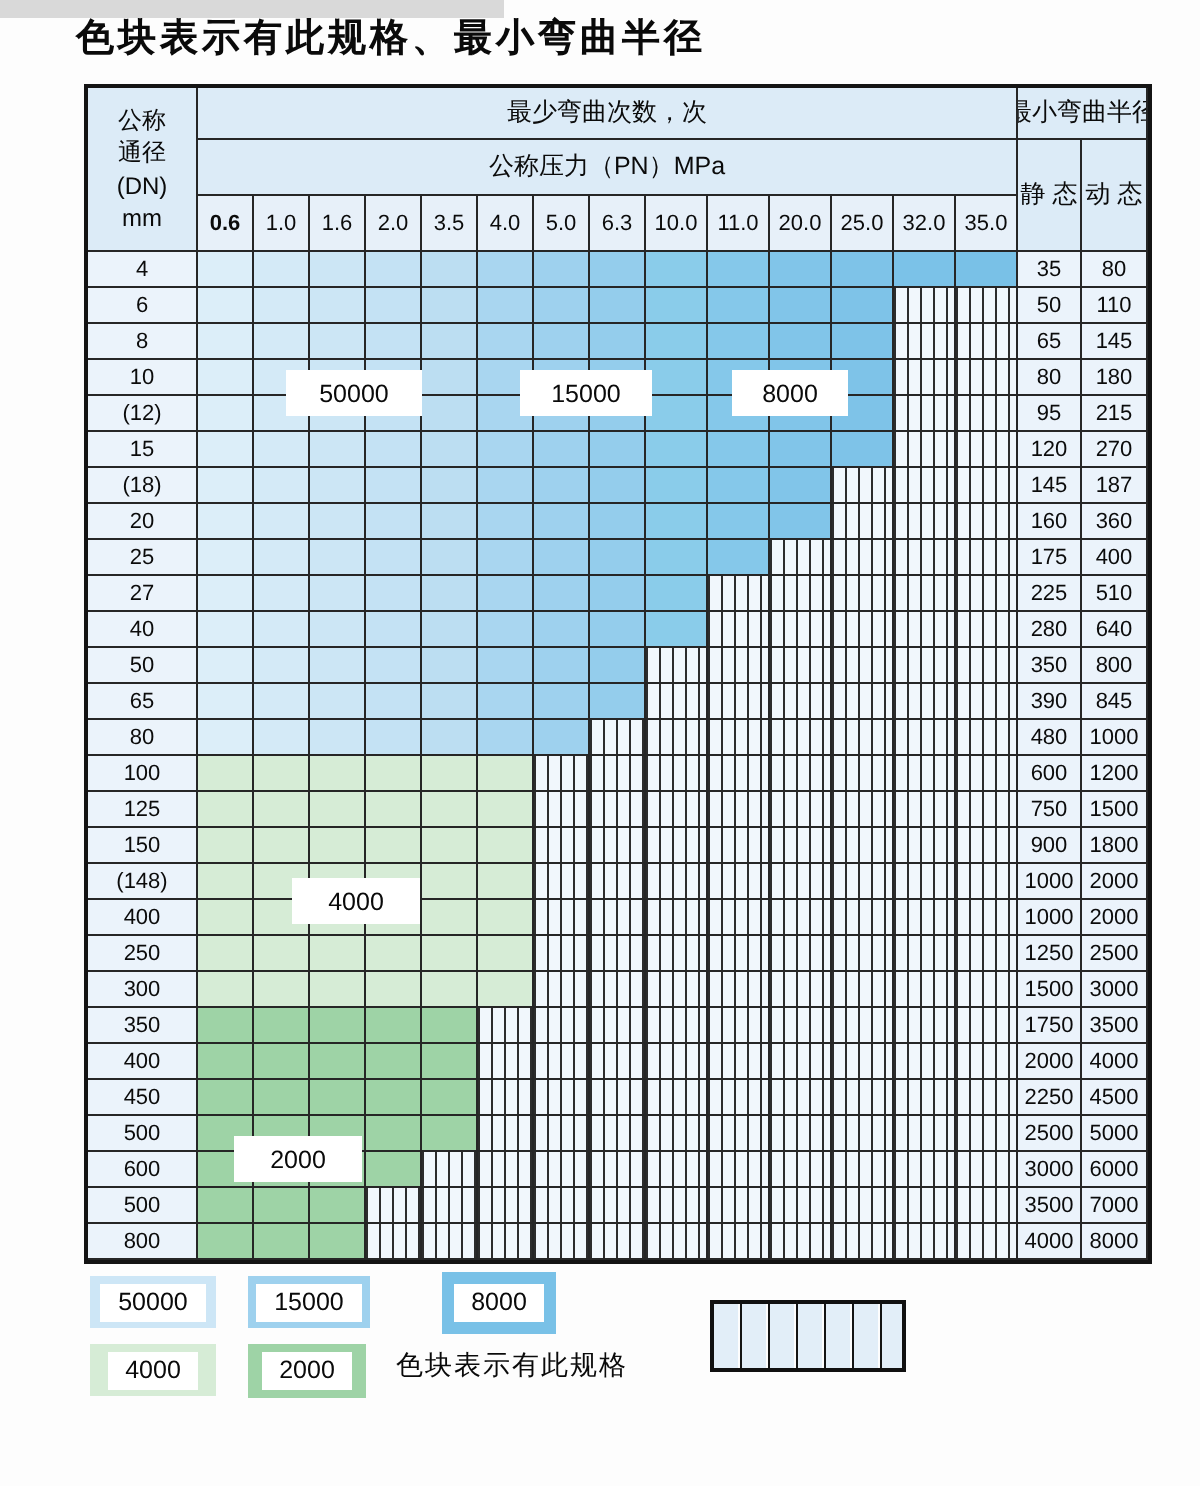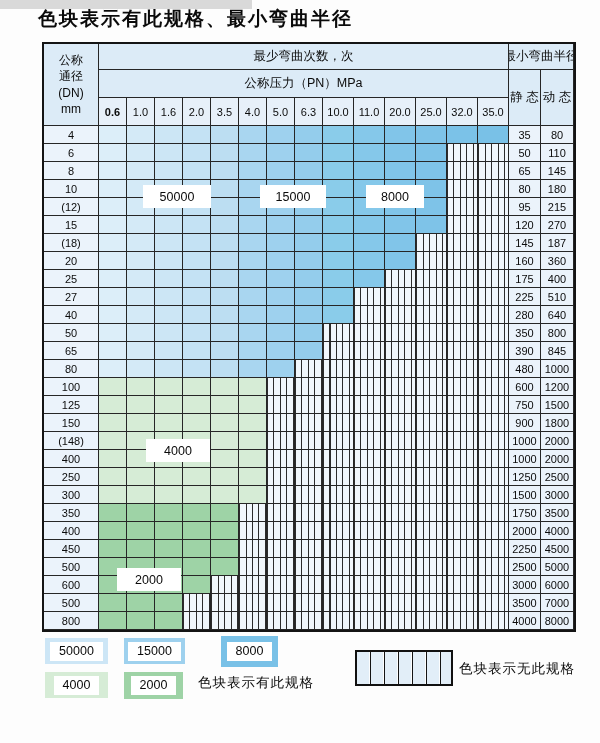--- a/index.html
+++ b/index.html
@@ -569,21 +569,20 @@
 
   <div class="cyc-label ov-c50000">50000</div>
       <div class="cyc-label ov-c15000">15000</div>
       <div class="cyc-label ov-c8000">8000</div>
       <div class="cyc-label ov-c4000">4000</div>
       <div class="cyc-label ov-c2000">2000</div>
     </div>
 
   <div class="legend-striped"></div>
   <div class="legend-note note-available">色块表示有此规格</div>
-  <div class="legend-note note-unavailable">色块表示无此规格</div>
 <div class="legend-block lb-b50000" style="background: rgb(205, 230, 246);">
       <div class="legend-inner">50000</div>
     </div>
     <div class="legend-block lb-b15000" style="background: rgb(158, 209, 238);">
       <div class="legend-inner">15000</div>
     </div>
     <div class="legend-block lb-b8000" style="background: rgb(121, 193, 231);">
       <div class="legend-inner">8000</div>
     </div>
     <div class="legend-block lb-b4000" style="background: rgb(214, 236, 214);">

